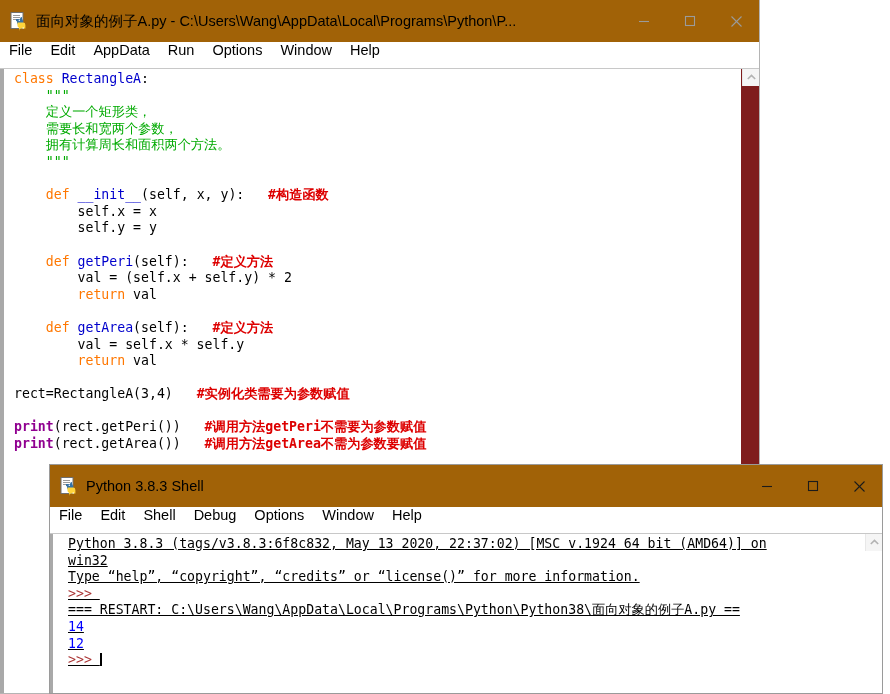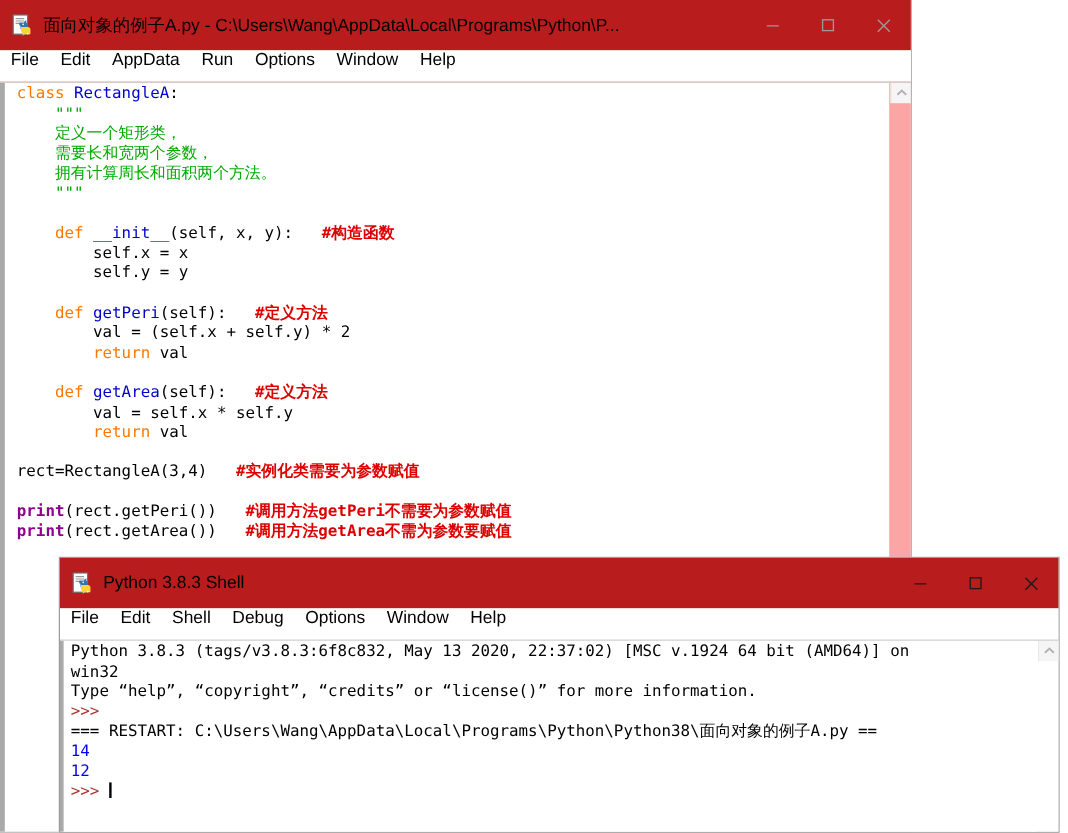--- a/index.html
+++ b/index.html
@@ -18,21 +18,21 @@
   
   .window {
     position: absolute;
     background: #ffffff;
     box-sizing: border-box;
   }
   .titlebar {
     height: 42px;
     display: flex;
     align-items: center;
-    background: #b91c1c;
+    background: #a16207;
     box-sizing: border-box;
     padding-left: 9px;
   }
   .title-icon {
     width: 20px;
     height: 20px;
     position: relative;
     flex: 0 0 auto;
     margin-right: 7px;
   }
@@ -122,21 +122,21 @@
     height: 694px;
     border: 1px solid #b4b4b4;
     border-top: none;
     border-left: none;
   }
   #editor-window .titlebar { border-bottom: none; }
   #editor-body {
     position: absolute;
     left: 0; top: 68px; right: 0; bottom: 0;
     border-top: 1px solid #c8c8c8;
-    background: #fca5a5;
+    background: #7f1d1d;
   }
   #editor-text {
     top: 0; bottom: 0; left: 0; right: 18px;
     padding: 2px 0 0 10px;
     border-left: 4px solid #a9a9a9;
   }
 
   
   #shell-window {
     left: 49px;
@@ -147,22 +147,23 @@
     box-shadow: 0 0 0 0 rgba(0,0,0,0);
   }
   #shell-body {
     position: absolute;
     left: 0; top: 68px; right: 0; bottom: 0;
     border-top: 1px solid #c8c8c8;
     background: #ffffff;
   }
   #shell-text {
     top: 0; bottom: 0; left: 0; right: 18px;
-    padding: 2px 0 0 6px;
+    padding: 2px 0 0 15px;
     border-left: 3px solid #a9a9a9;
+    text-decoration: underline;
   }
   .caret {
     display: inline-block;
     width: 2px;
     height: 13px;
     background: #000;
     vertical-align: -2px;
   }
 </style>
 </head>

